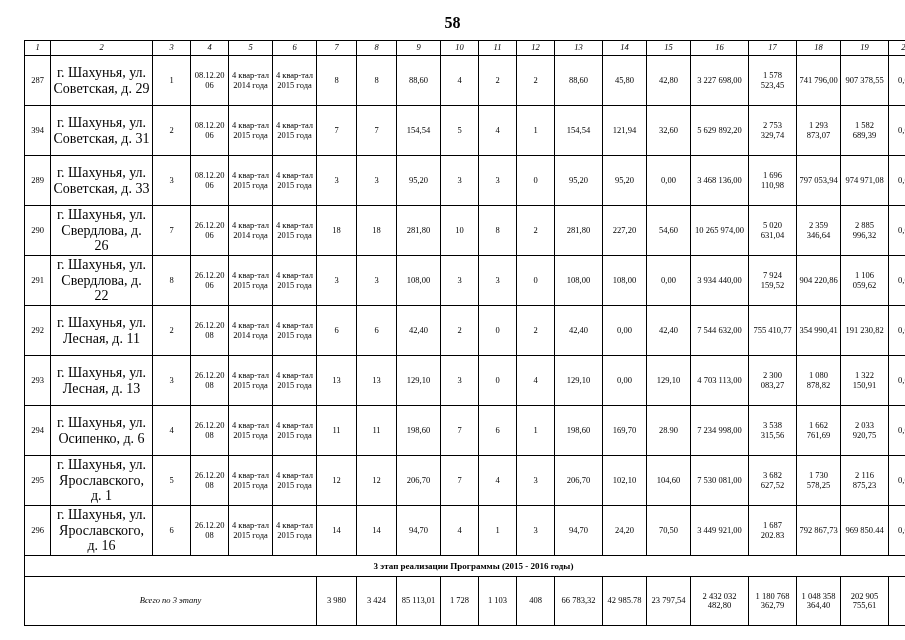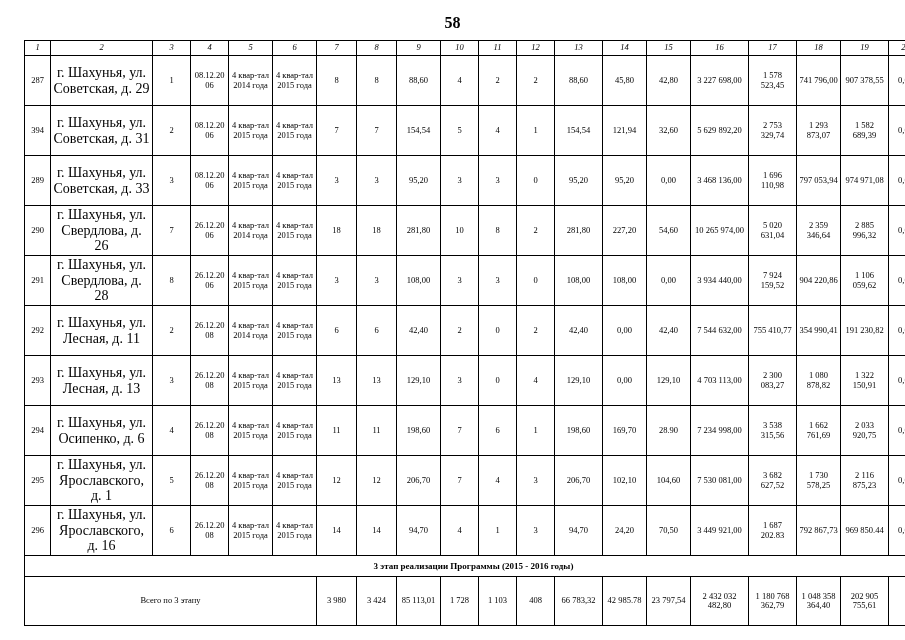--- a/index.html
+++ b/index.html
@@ -73,20 +73,21 @@
     font-weight: bold;
     font-size: 9px;
   }
   .total-row td {
     height: 46px;
     font-size: 8.5px;
   }
   td.total-label {
     text-align: left;
     padding-left: 10px;
+    font-style: italic;
   }
 </style>
 </head>
 <body>
 
 <div class="page">
 
   <div class="page-number">58</div>
 
   <div class="table-wrap">
@@ -224,21 +225,21 @@
           <td>54,60</td>
           <td>10 265 974,00</td>
           <td>5 020 631,04</td>
           <td>2 359 346,64</td>
           <td>2 885 996,32</td>
           <td>0,00</td>
         </tr>
 
         <tr class="datarow">
           <td class="num-left">291</td>
-          <td class="addr">г. Шахунья, ул. Свердлова, д. 28</td>
+          <td class="addr">г. Шахунья, ул. Свердлова, д. 22</td>
           <td>8</td>
           <td>26.12.2006</td>
           <td>4 квар-тал 2015 года</td>
           <td>4 квар-тал 2015 года</td>
           <td>3</td>
           <td>3</td>
           <td>108,00</td>
           <td>3</td>
           <td>3</td>
           <td>0</td>

